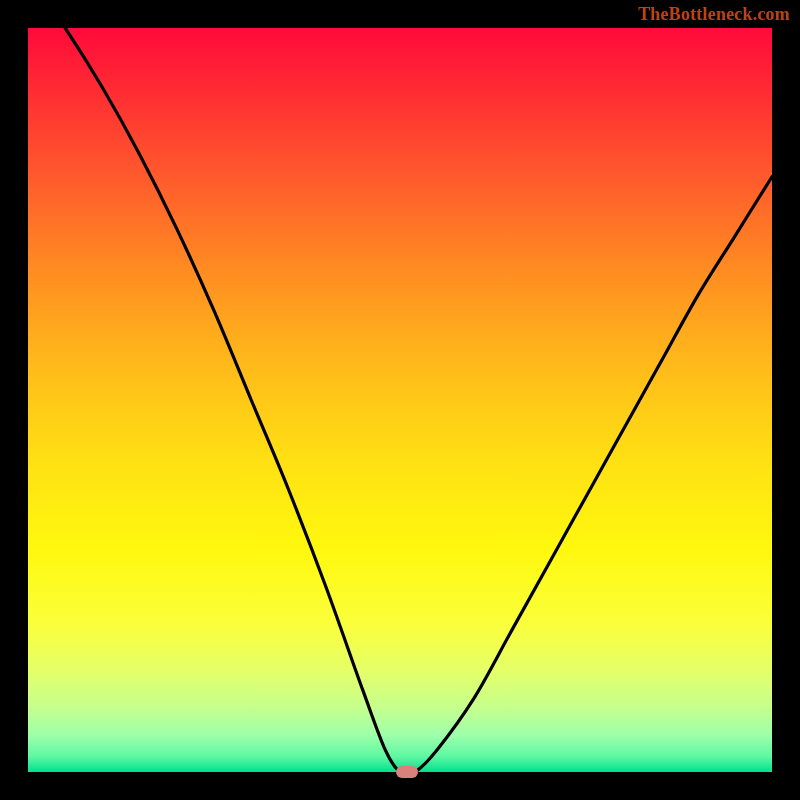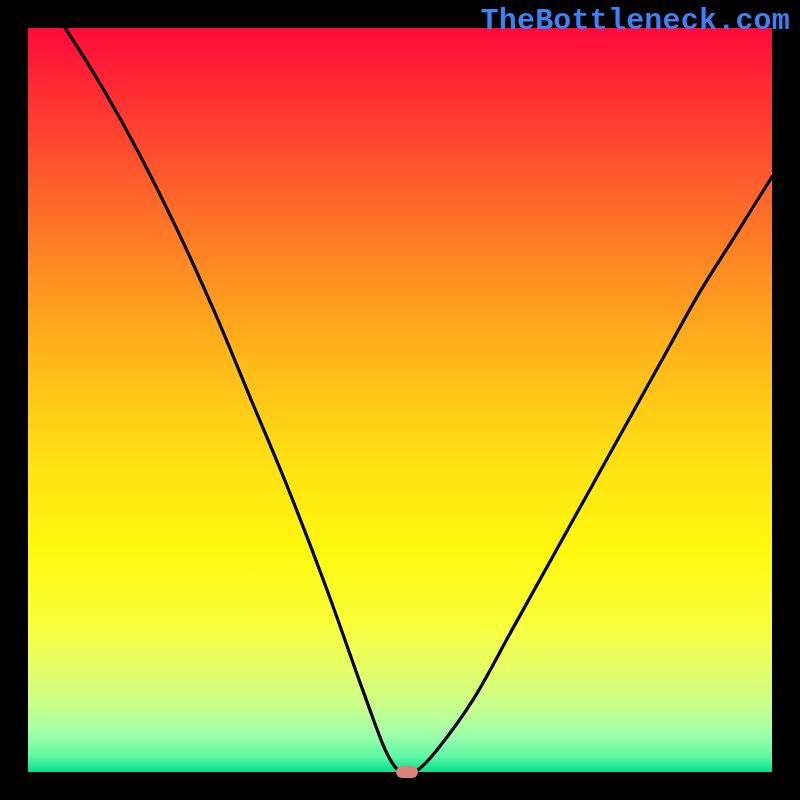--- a/index.html
+++ b/index.html
@@ -37,24 +37,24 @@
       #c8ff8a 91%,
       #9fffaa 95%,
       #5cf7a3 98%,
       #00e08c 100%
     );
   }
   .watermark {
     position: absolute;
     top: 4px;
     right: 10px;
-    font-family: Liberation Mono, monospace;
-    font-size: 30px;
+    font-family: Liberation Serif, serif;
+    font-size: 18px;
     font-weight: 600;
-    color: #3b82f6;
+    color: #c2410c;
     letter-spacing: 0.2px;
     user-select: none;
   }
   .marker {
     position: absolute;
     width: 22px;
     height: 12px;
     background: #d9817a;
     border-radius: 6px;
     transform: translate(-50%, -50%);

